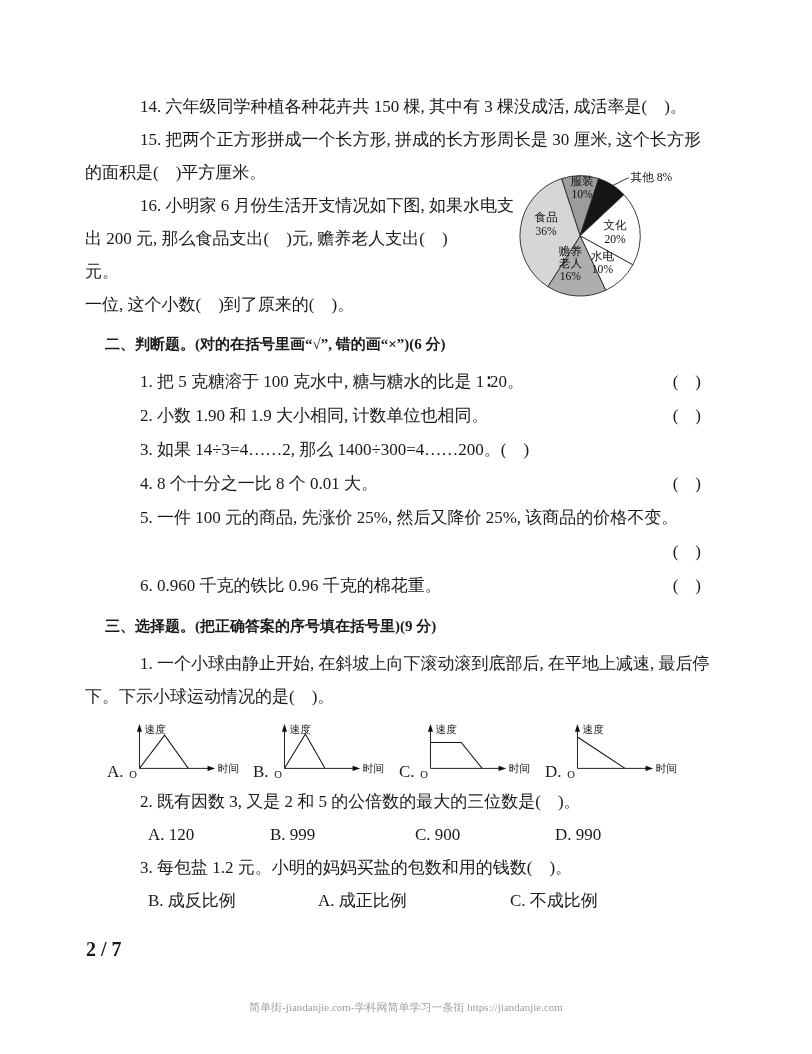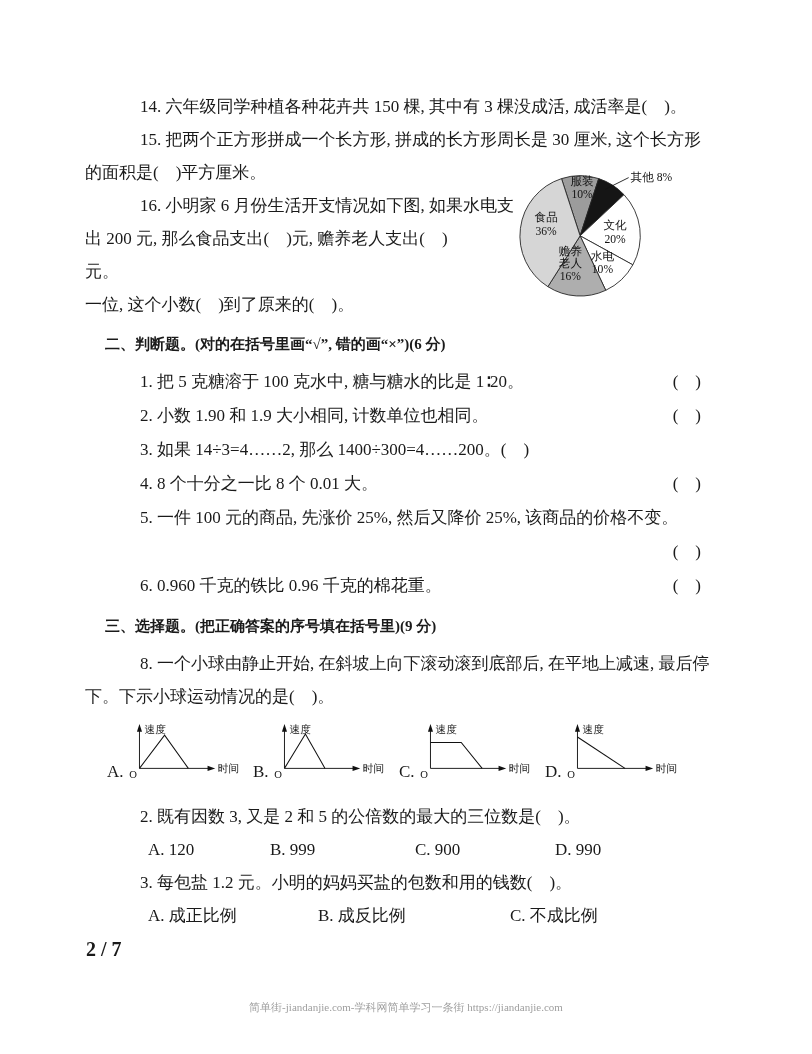--- a/index.html
+++ b/index.html
@@ -81,21 +81,21 @@
     <div class="jrow jright">
       <span class="jparen">(    )</span>
     </div>
     <div class="jrow">
       <span class="jtext">6. 0.960 千克的铁比 0.96 千克的棉花重。</span>
       <span class="jparen">(    )</span>
     </div>
 
     <h2 class="sec">三、选择题。(把正确答案的序号填在括号里)(9 分)</h2>
 
-    <p class="q indent">8. 一个小球由静止开始, 在斜坡上向下滚动滚到底部后, 在平地上减速, 最后停</p>
+    <p class="q indent">1. 一个小球由静止开始, 在斜坡上向下滚动滚到底部后, 在平地上减速, 最后停</p>
     <p class="q">下。下示小球运动情况的是(    )。</p>
 
     <div class="graphs">
 
       <div class="graph">
         <span class="glabel">A.</span>
         <svg viewBox="0 0 150 74" width="128" height="63">
           <line class="axis" x1="18" y1="58" x2="18" y2="12"></line>
           <polygon points="18,6 15,15 21,15" fill="#111"></polygon>
           <line class="axis" x1="18" y1="58" x2="101" y2="58"></line>
@@ -152,32 +152,32 @@
           <text class="svgt" x="110" y="62">时间</text>
           <text class="svgt" x="6" y="69">O</text>
           <g>
               <polyline points="18.0,21.2 73.8,58.0" fill="none" stroke="#111" stroke-width="1.2"></polyline>
             </g>
         </svg>
       </div>
 
     </div>
 
-    <p class="q indent" style="margin-top:18px;">2. 既有因数 3, 又是 2 和 5 的公倍数的最大的三位数是(    )。</p>
+    <p class="q indent" style="margin-top:3px;">2. 既有因数 3, 又是 2 和 5 的公倍数的最大的三位数是(    )。</p>
     <div class="opts4">
       <span class="opt">A. 120</span>
       <span class="opt">B. 999</span>
       <span class="opt">C. 900</span>
       <span class="opt">D. 990</span>
     </div>
 
     <p class="q indent">3. 每包盐 1.2 元。小明的妈妈买盐的包数和用的钱数(    )。</p>
     <div class="opts3">
+      <span class="opt">B. 成反比例</span>
       <span class="opt">A. 成正比例</span>
-      <span class="opt">B. 成反比例</span>
       <span class="opt">C. 不成比例</span>
     </div>
 
   </div>
 
   <div class="pie-wrap">
     <svg viewBox="0 0 170 150" width="165" height="146">
       <g id="pie-slices">
           <path d="M 64 80 L 44.84 21.03 A 62 62 0 0 1 83.16 21.03 Z" fill="#9c9c9c" stroke="#222" stroke-width="0.9"></path>
           <path d="M 64 80 L 83.16 21.03 A 62 62 0 0 1 109.20 37.56 Z" fill="#151515" stroke="#222" stroke-width="0.9"></path>

